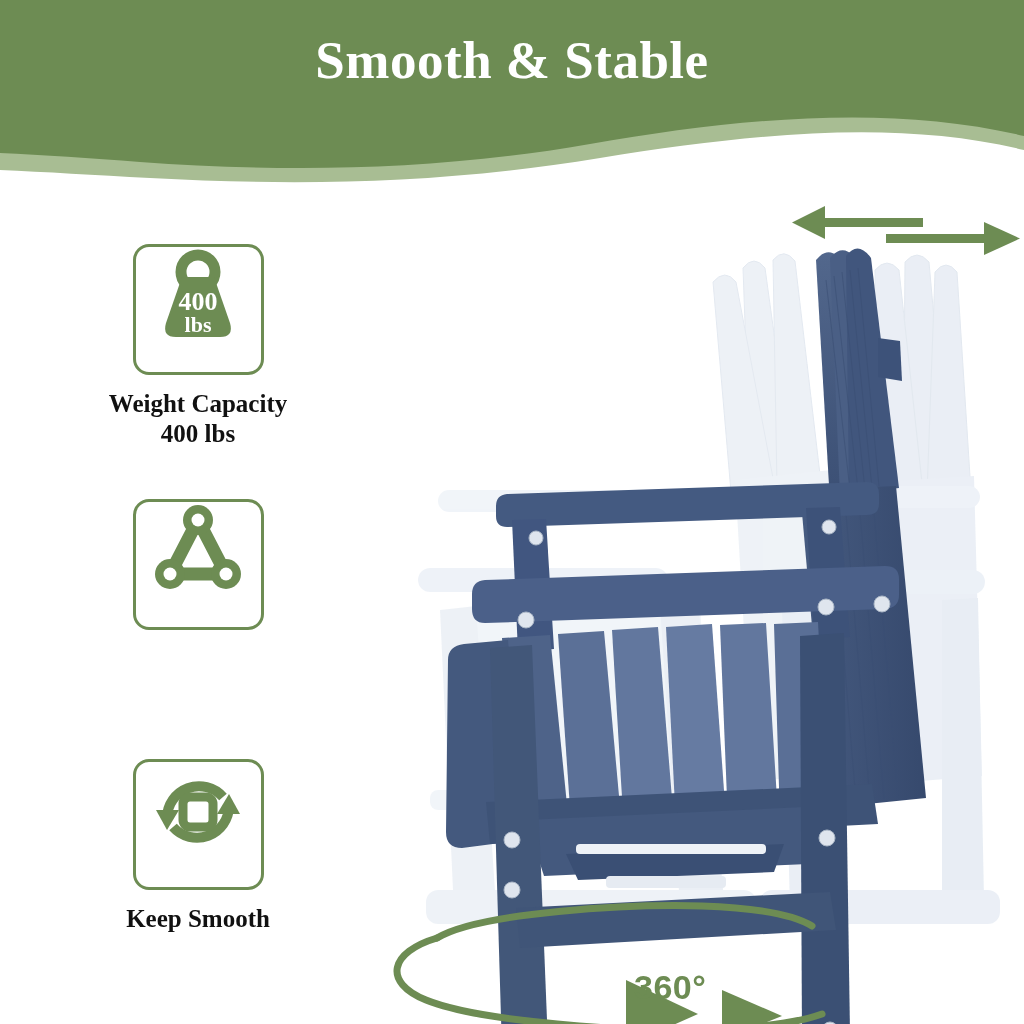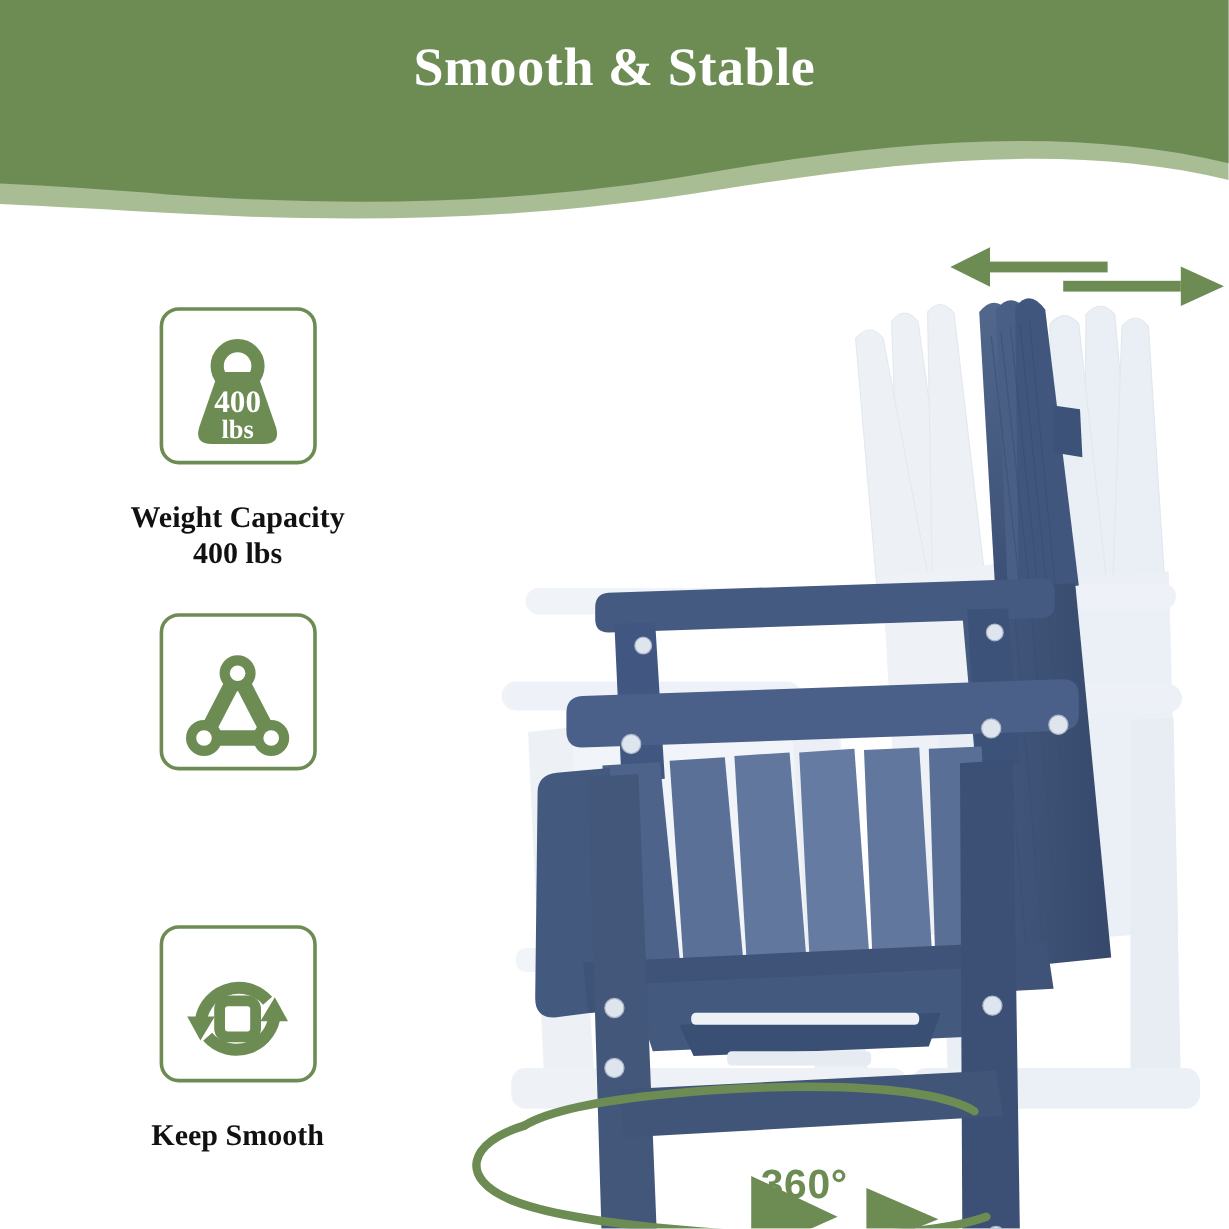--- a/index.html
+++ b/index.html
@@ -27,21 +27,21 @@
   }
   .banner svg { display: block; }
   .banner-title {
     position: absolute;
     left: 0; top: 30px;
     width: 1024px;
     text-align: center;
     color: #ffffff;
     font-family: "Liberation Serif", "DejaVu Serif", serif;
     font-weight: bold;
-    font-size: 45px;
+    font-size: 53px;
     letter-spacing: 0.5px;
     z-index: 5;
   }
 
   
   .features {
     position: absolute;
     left: 48px;
     top: 240px;
     width: 300px;
@@ -52,33 +52,33 @@
     width: 300px;
     text-align: center;
   }
   .feature-0 { top: 0px; }
   .feature-1 { top: 255px; }
   .feature-2 { top: 515px; }
 
   .icon-box {
     width: 131px;
     height: 131px;
-    margin: 16px auto;
+    margin: 4px auto;
     border: 3px solid #6d8c53;
     border-radius: 16px;
     box-sizing: border-box;
     display: flex;
-    align-items: flex-end;
+    align-items: flex-start;
     justify-content: center;
     background: #ffffff;
   }
   .icon-box svg { display: block; }
 
   .feature-label {
-    margin-top: 30px;
+    margin-top: 14px;
     color: #111111;
     font-family: "Liberation Serif", "DejaVu Serif", serif;
     font-weight: bold;
     font-size: 25px;
     line-height: 1.18;
     white-space: pre-line;
   }
 
   
   .wtext {

